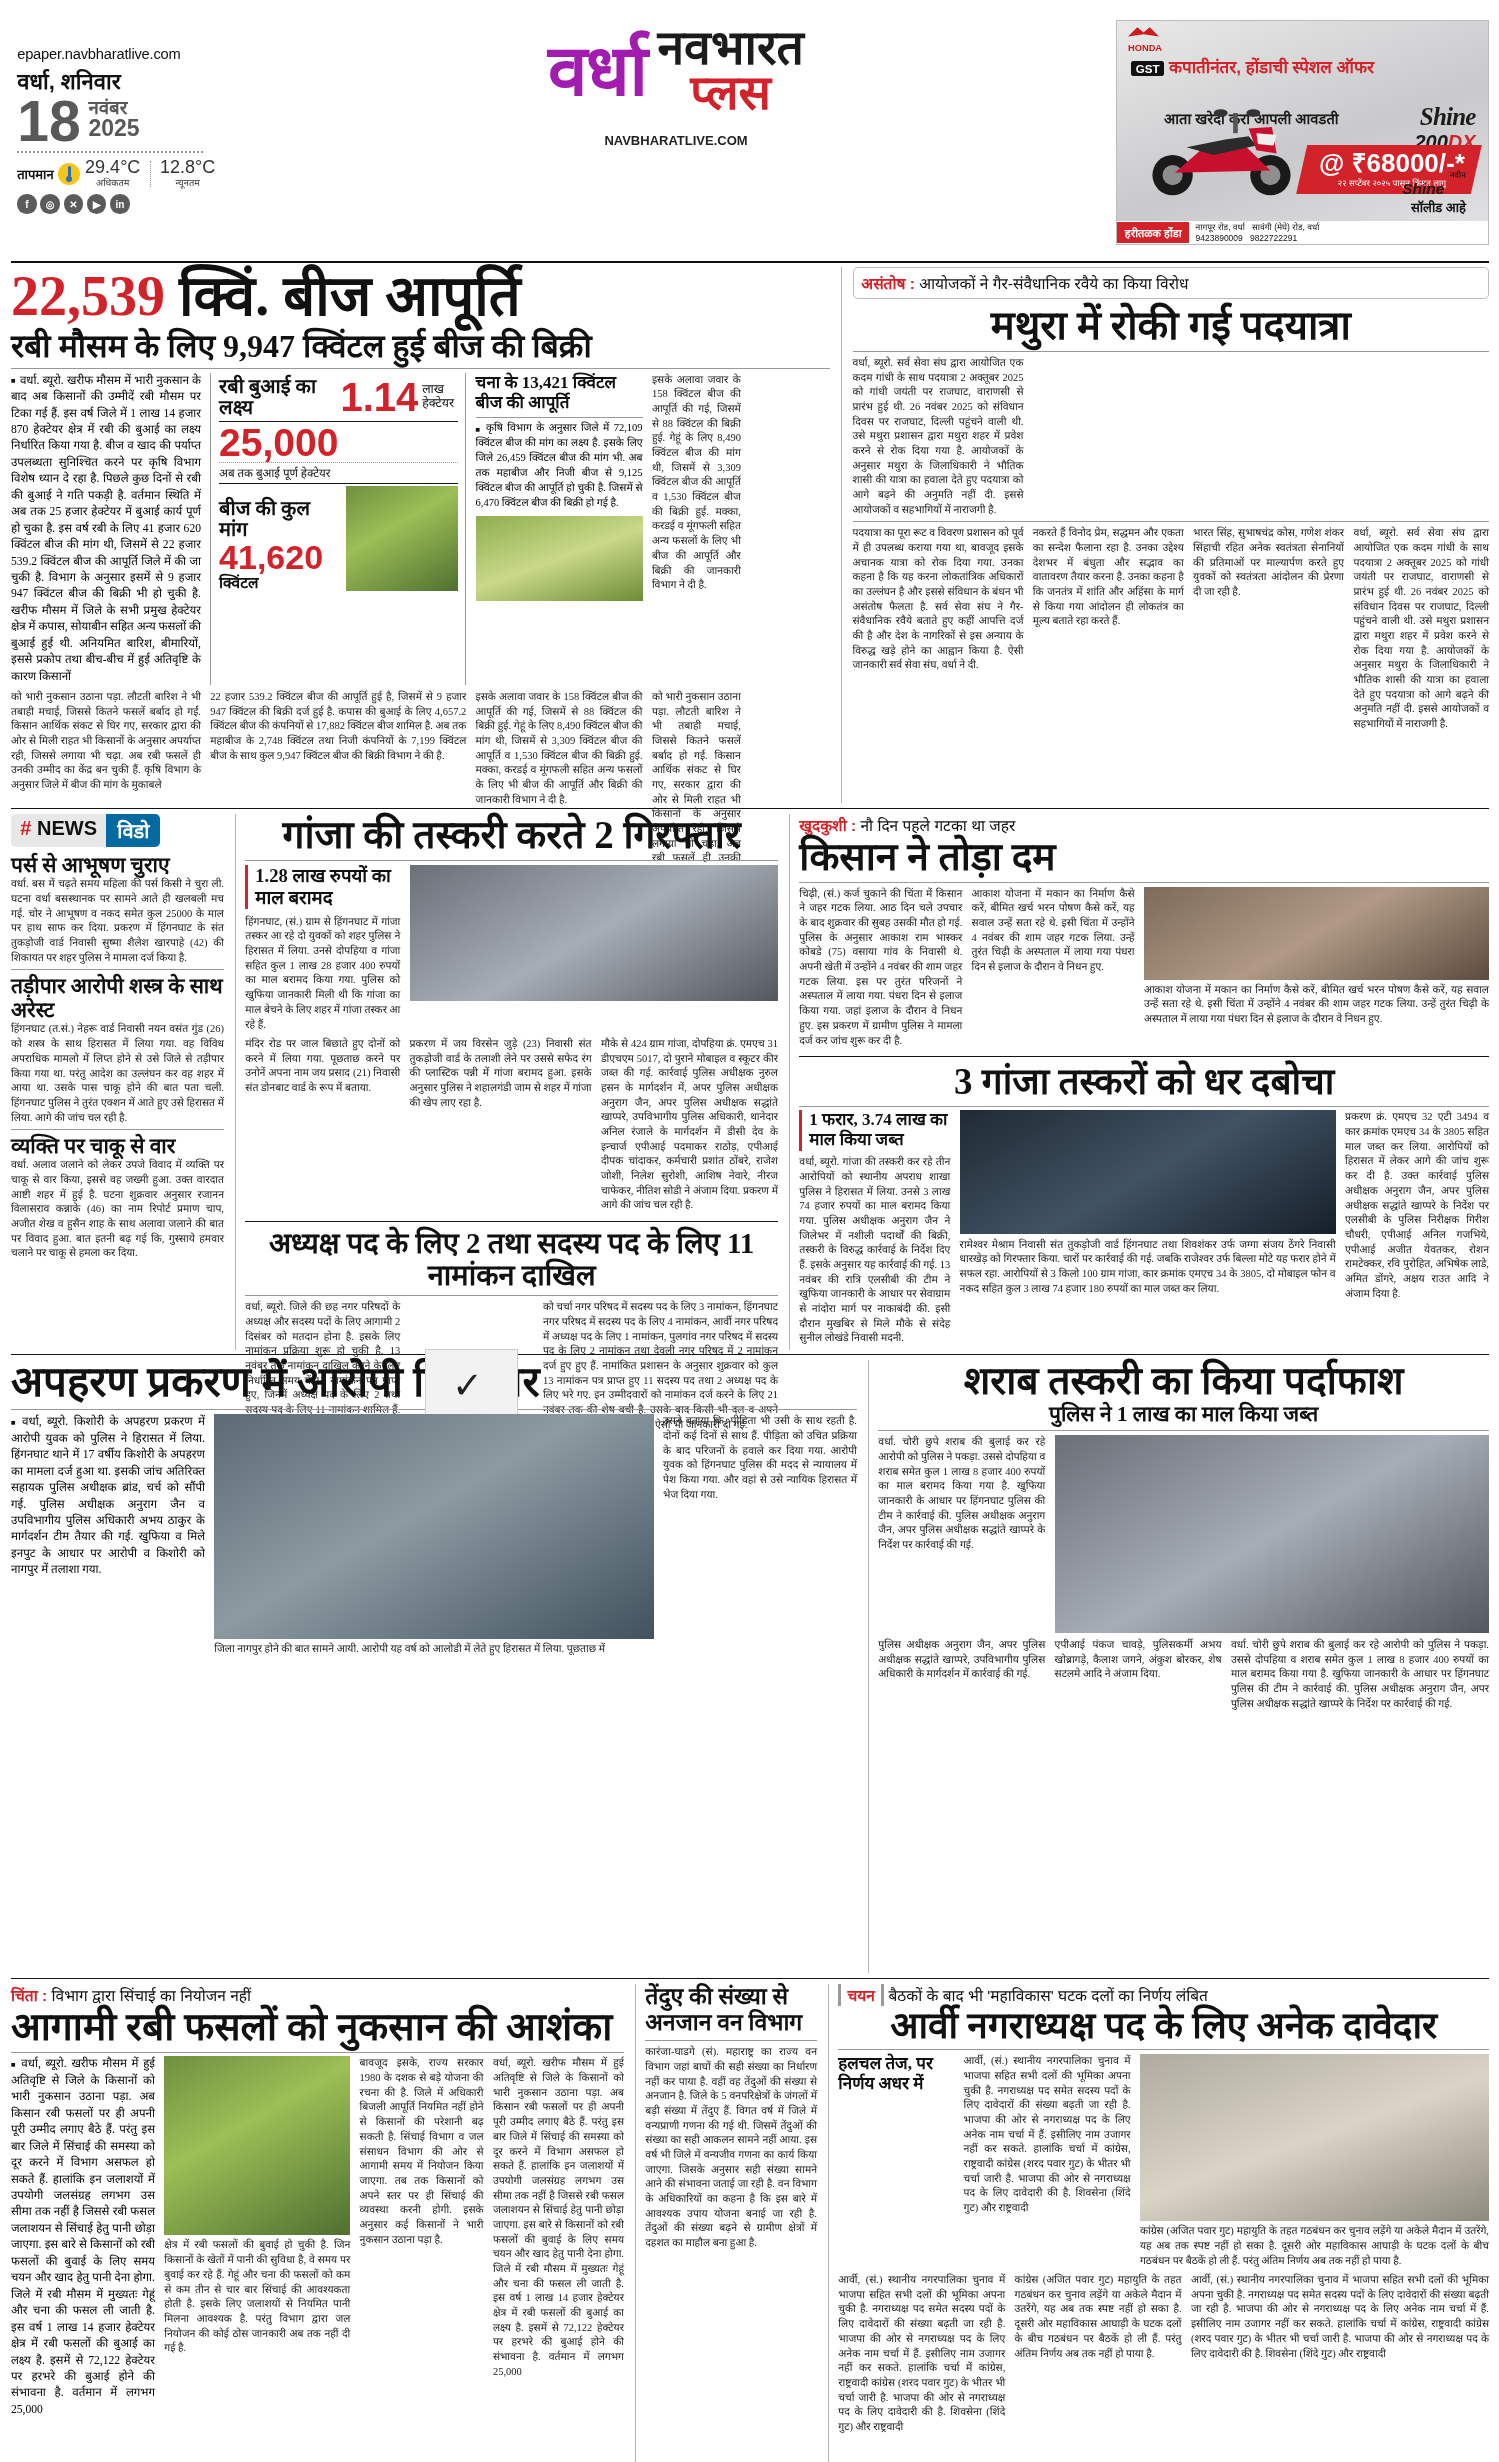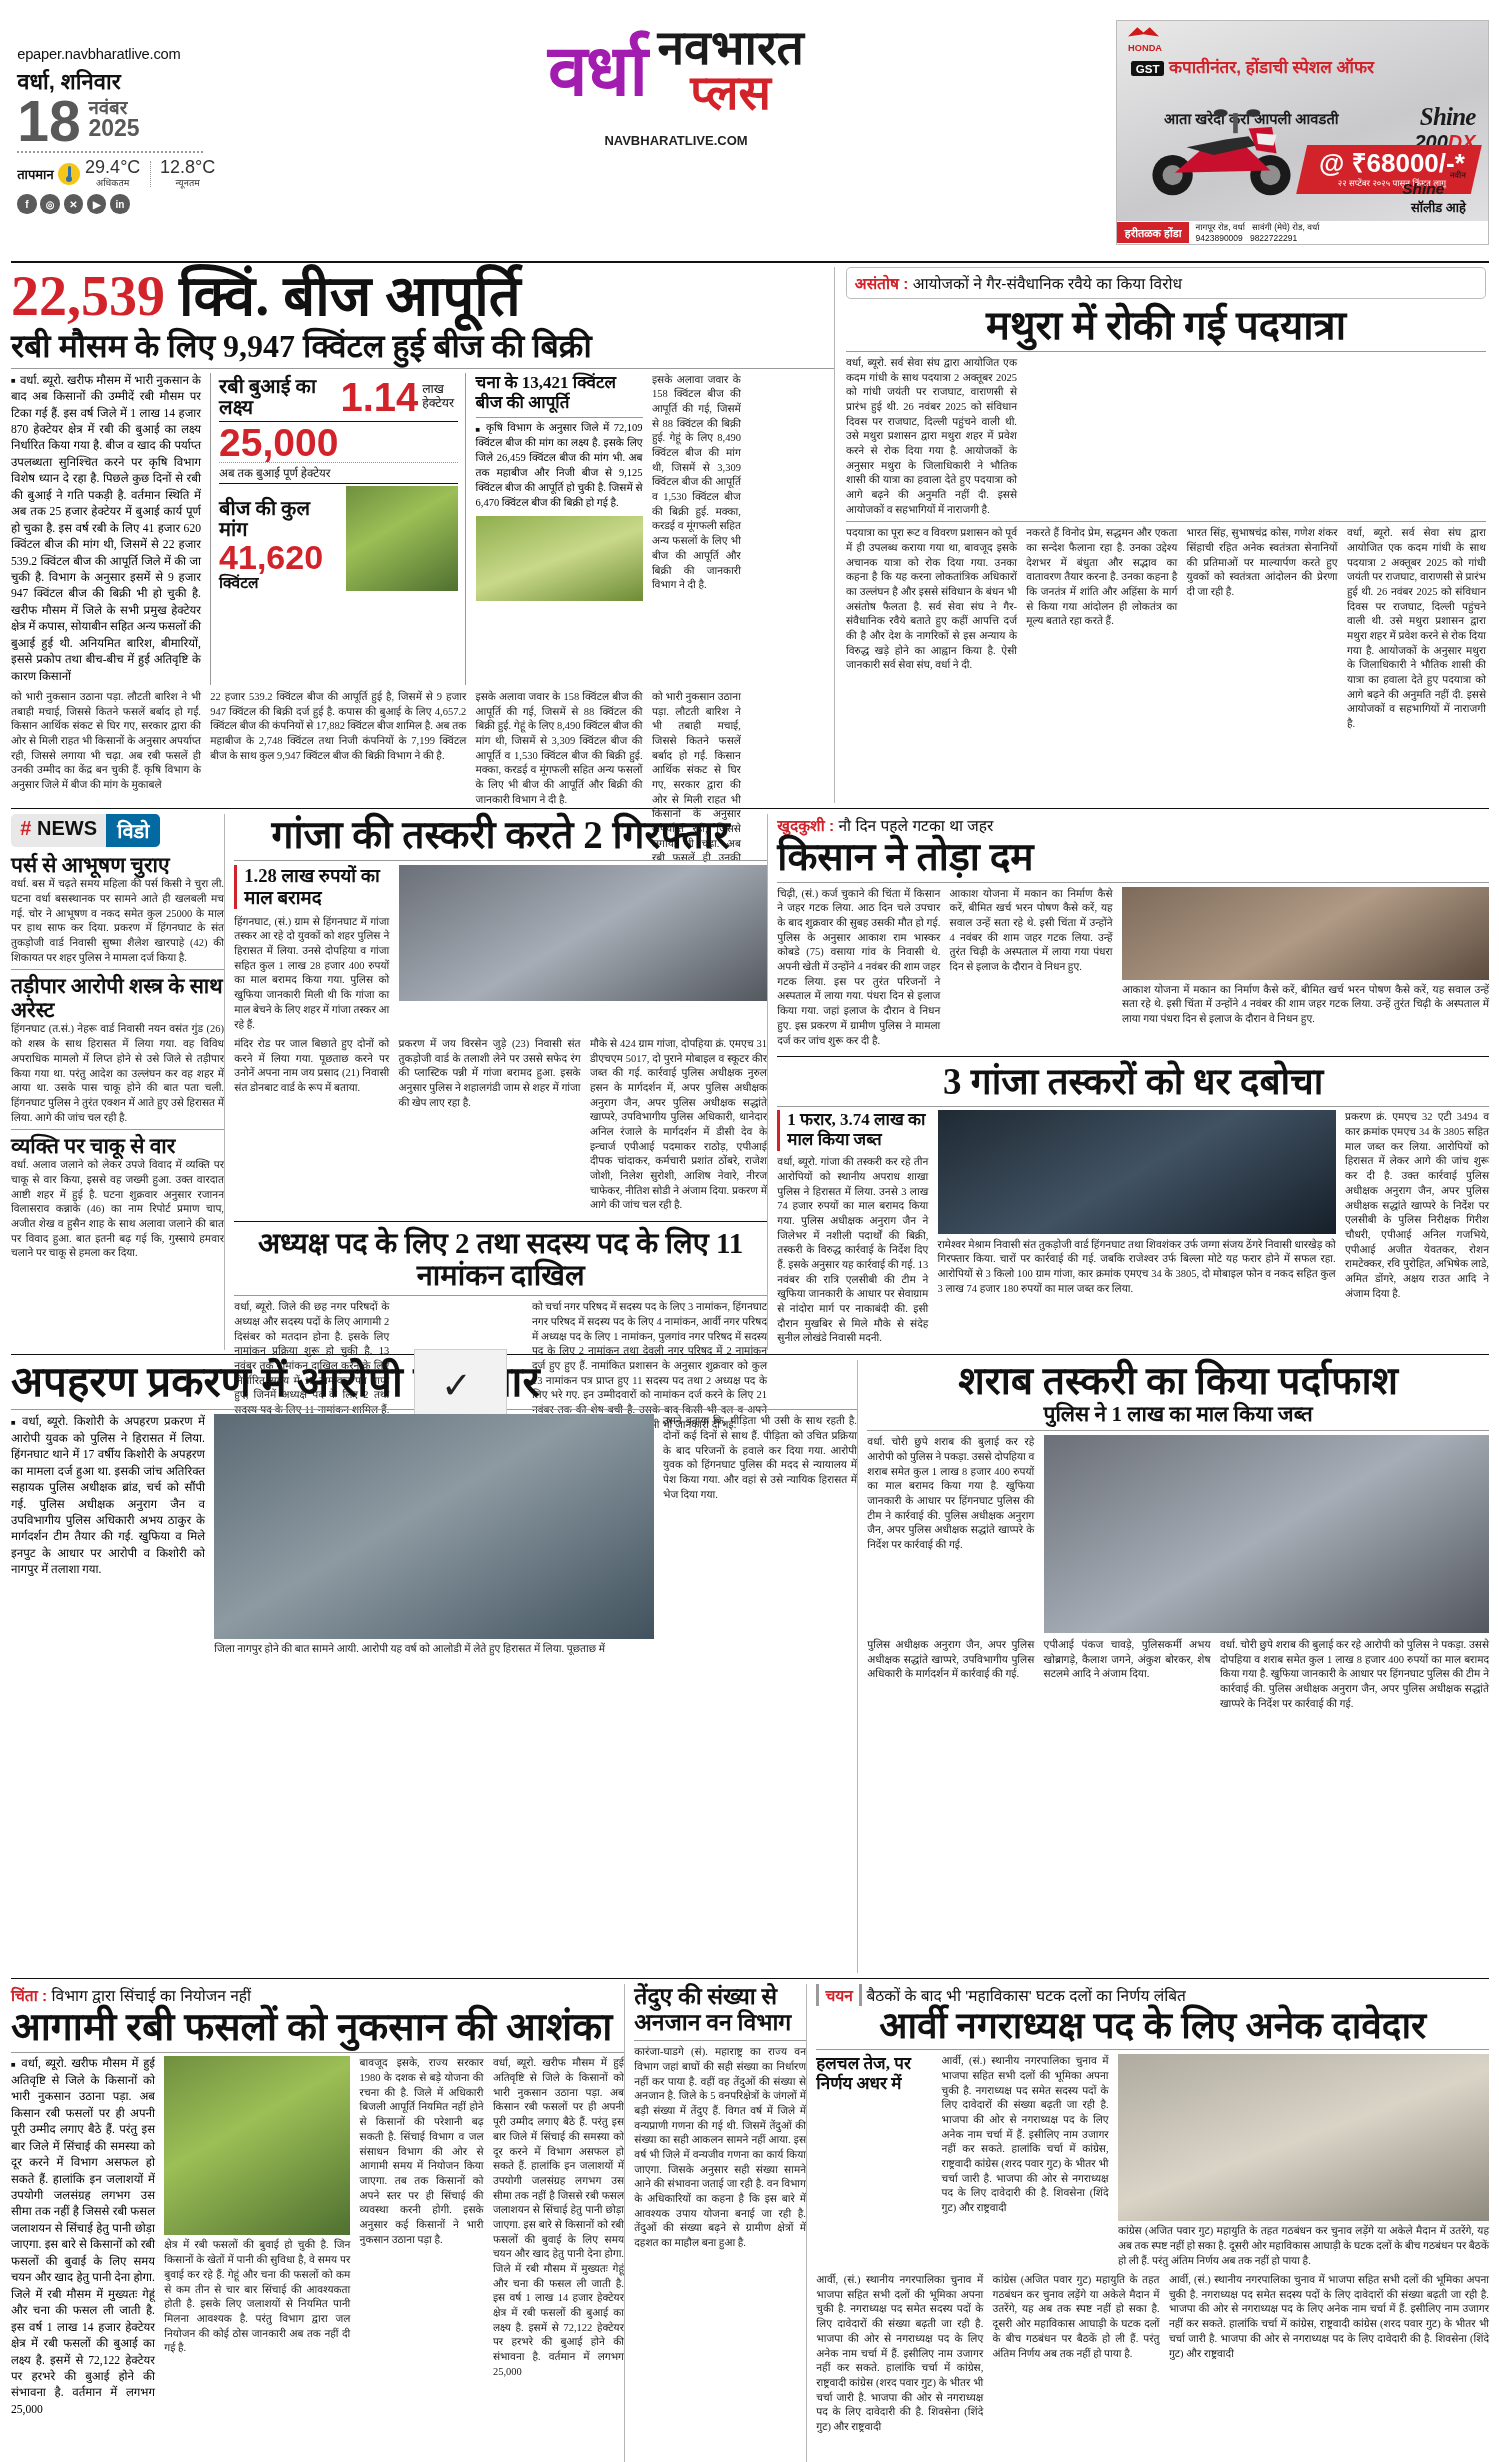--- a/index.html
+++ b/index.html
@@ -76,21 +76,21 @@
   .kicker-box { border:0.8px solid #bbb; border-radius:4.7px; padding:3.9px 7.8px; }
   .hl-xl { font-family:"Liberation Serif",serif; font-weight:bold; font-size:50px; line-height:1.05; color:#111;}
   .hl-lg { font-family:"Liberation Serif",serif; font-weight:bold; font-size:36px; line-height:1.08; color:#111;}
   .hl-md { font-family:"Liberation Serif",serif; font-weight:bold; font-size:28px; line-height:1.12; color:#111;}
   .hl-sm { font-family:"Liberation Serif",serif; font-weight:bold; font-size:21px; line-height:1.15; color:#111;}
   .hl-xs { font-family:"Liberation Serif",serif; font-weight:bold; font-size:17px; line-height:1.18; color:#111;}
   .red { color:#d2232a; }
   .body-sm { font-family:"Liberation Serif",serif; font-size:10.5px; line-height:1.4; text-align:justify; color:#1a1a1a;}
 
   
-  .sec { display:flex; }
+  .sec { display:flex; gap:11px; }
   .col { }
   .photo { background:#9aa79a; position:relative; overflow:hidden; }
   .photo.green { background:linear-gradient(150deg,#6f8f3f,#9dbf56 40%,#4f7030); }
   .photo.field { background:linear-gradient(160deg,#8fae4e,#c9d98a 50%,#6d8b35); }
   .photo.crowd { background:linear-gradient(150deg,#5b6a74,#8d9aa2 45%,#41525e); }
   .photo.night { background:linear-gradient(150deg,#1f2a33,#415263 50%,#16202a); }
   .photo.indoor { background:linear-gradient(150deg,#6a6f78,#a7adb6 50%,#53585f); }
   .photo.man { background:linear-gradient(150deg,#7d6a5a,#b09a85 50%,#5c4c3f); }
   .photo.bldg { background:linear-gradient(160deg,#b0aba0,#d9d4c6 50%,#8f8a7e); }
 

